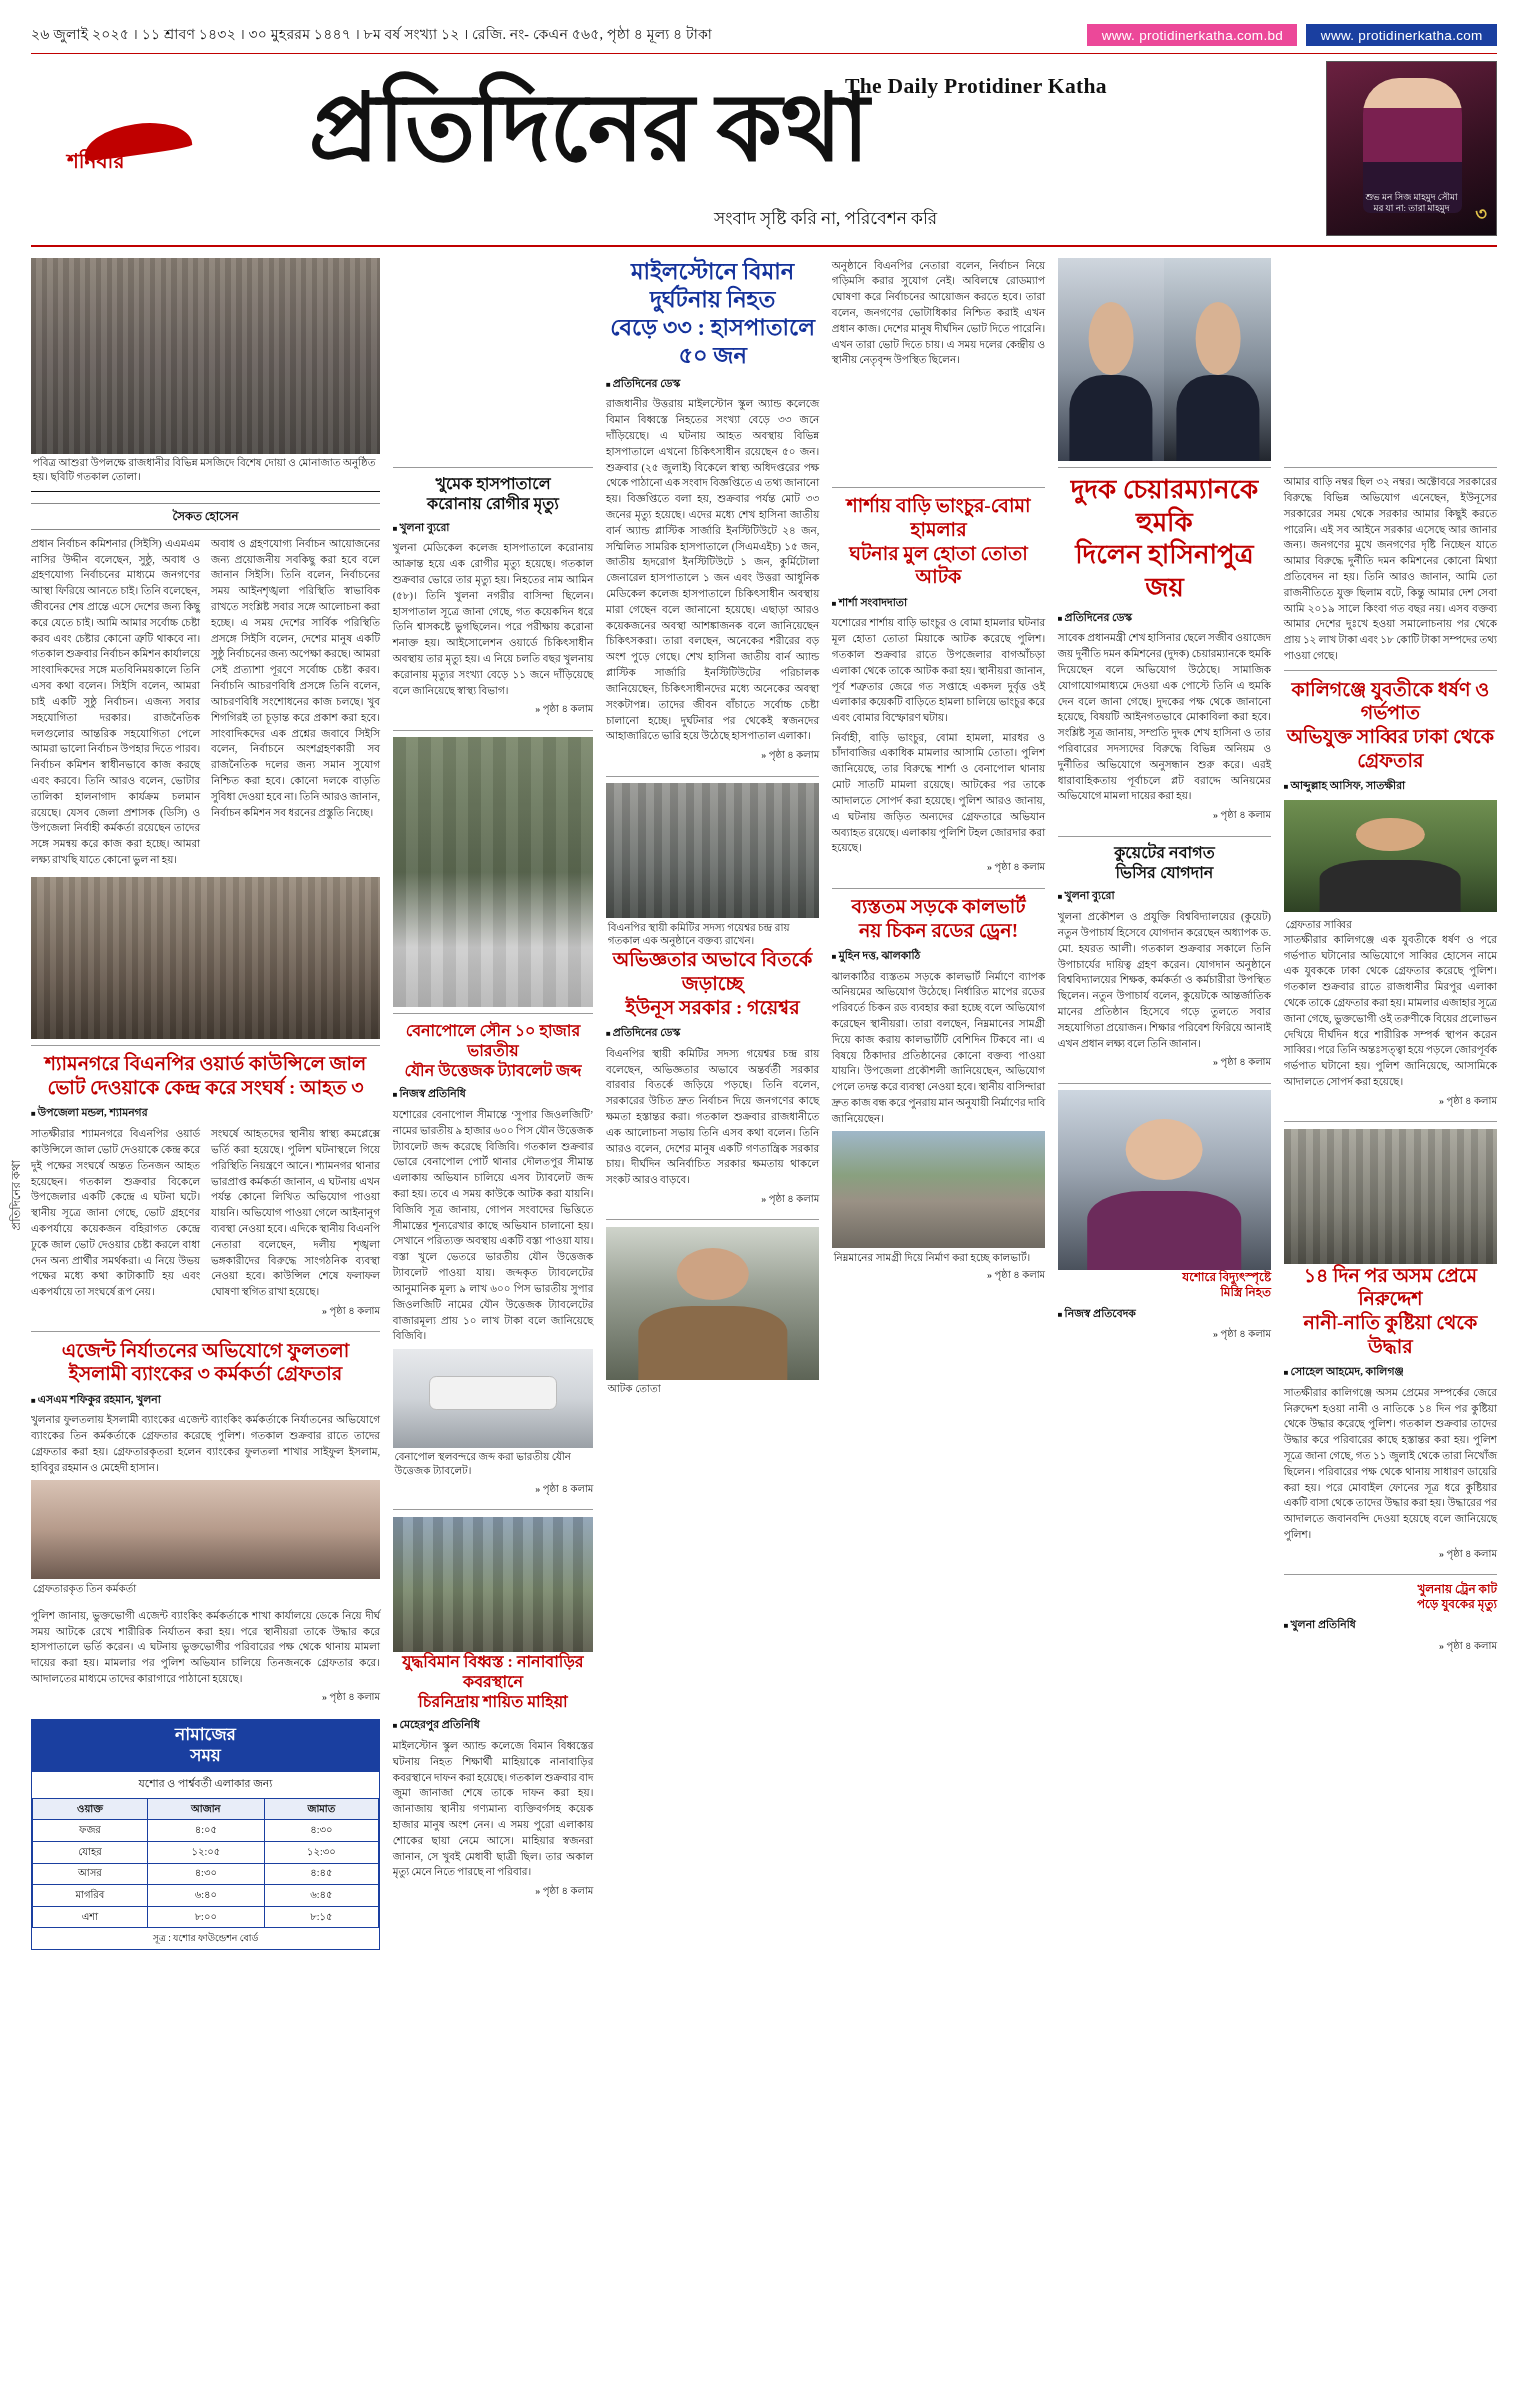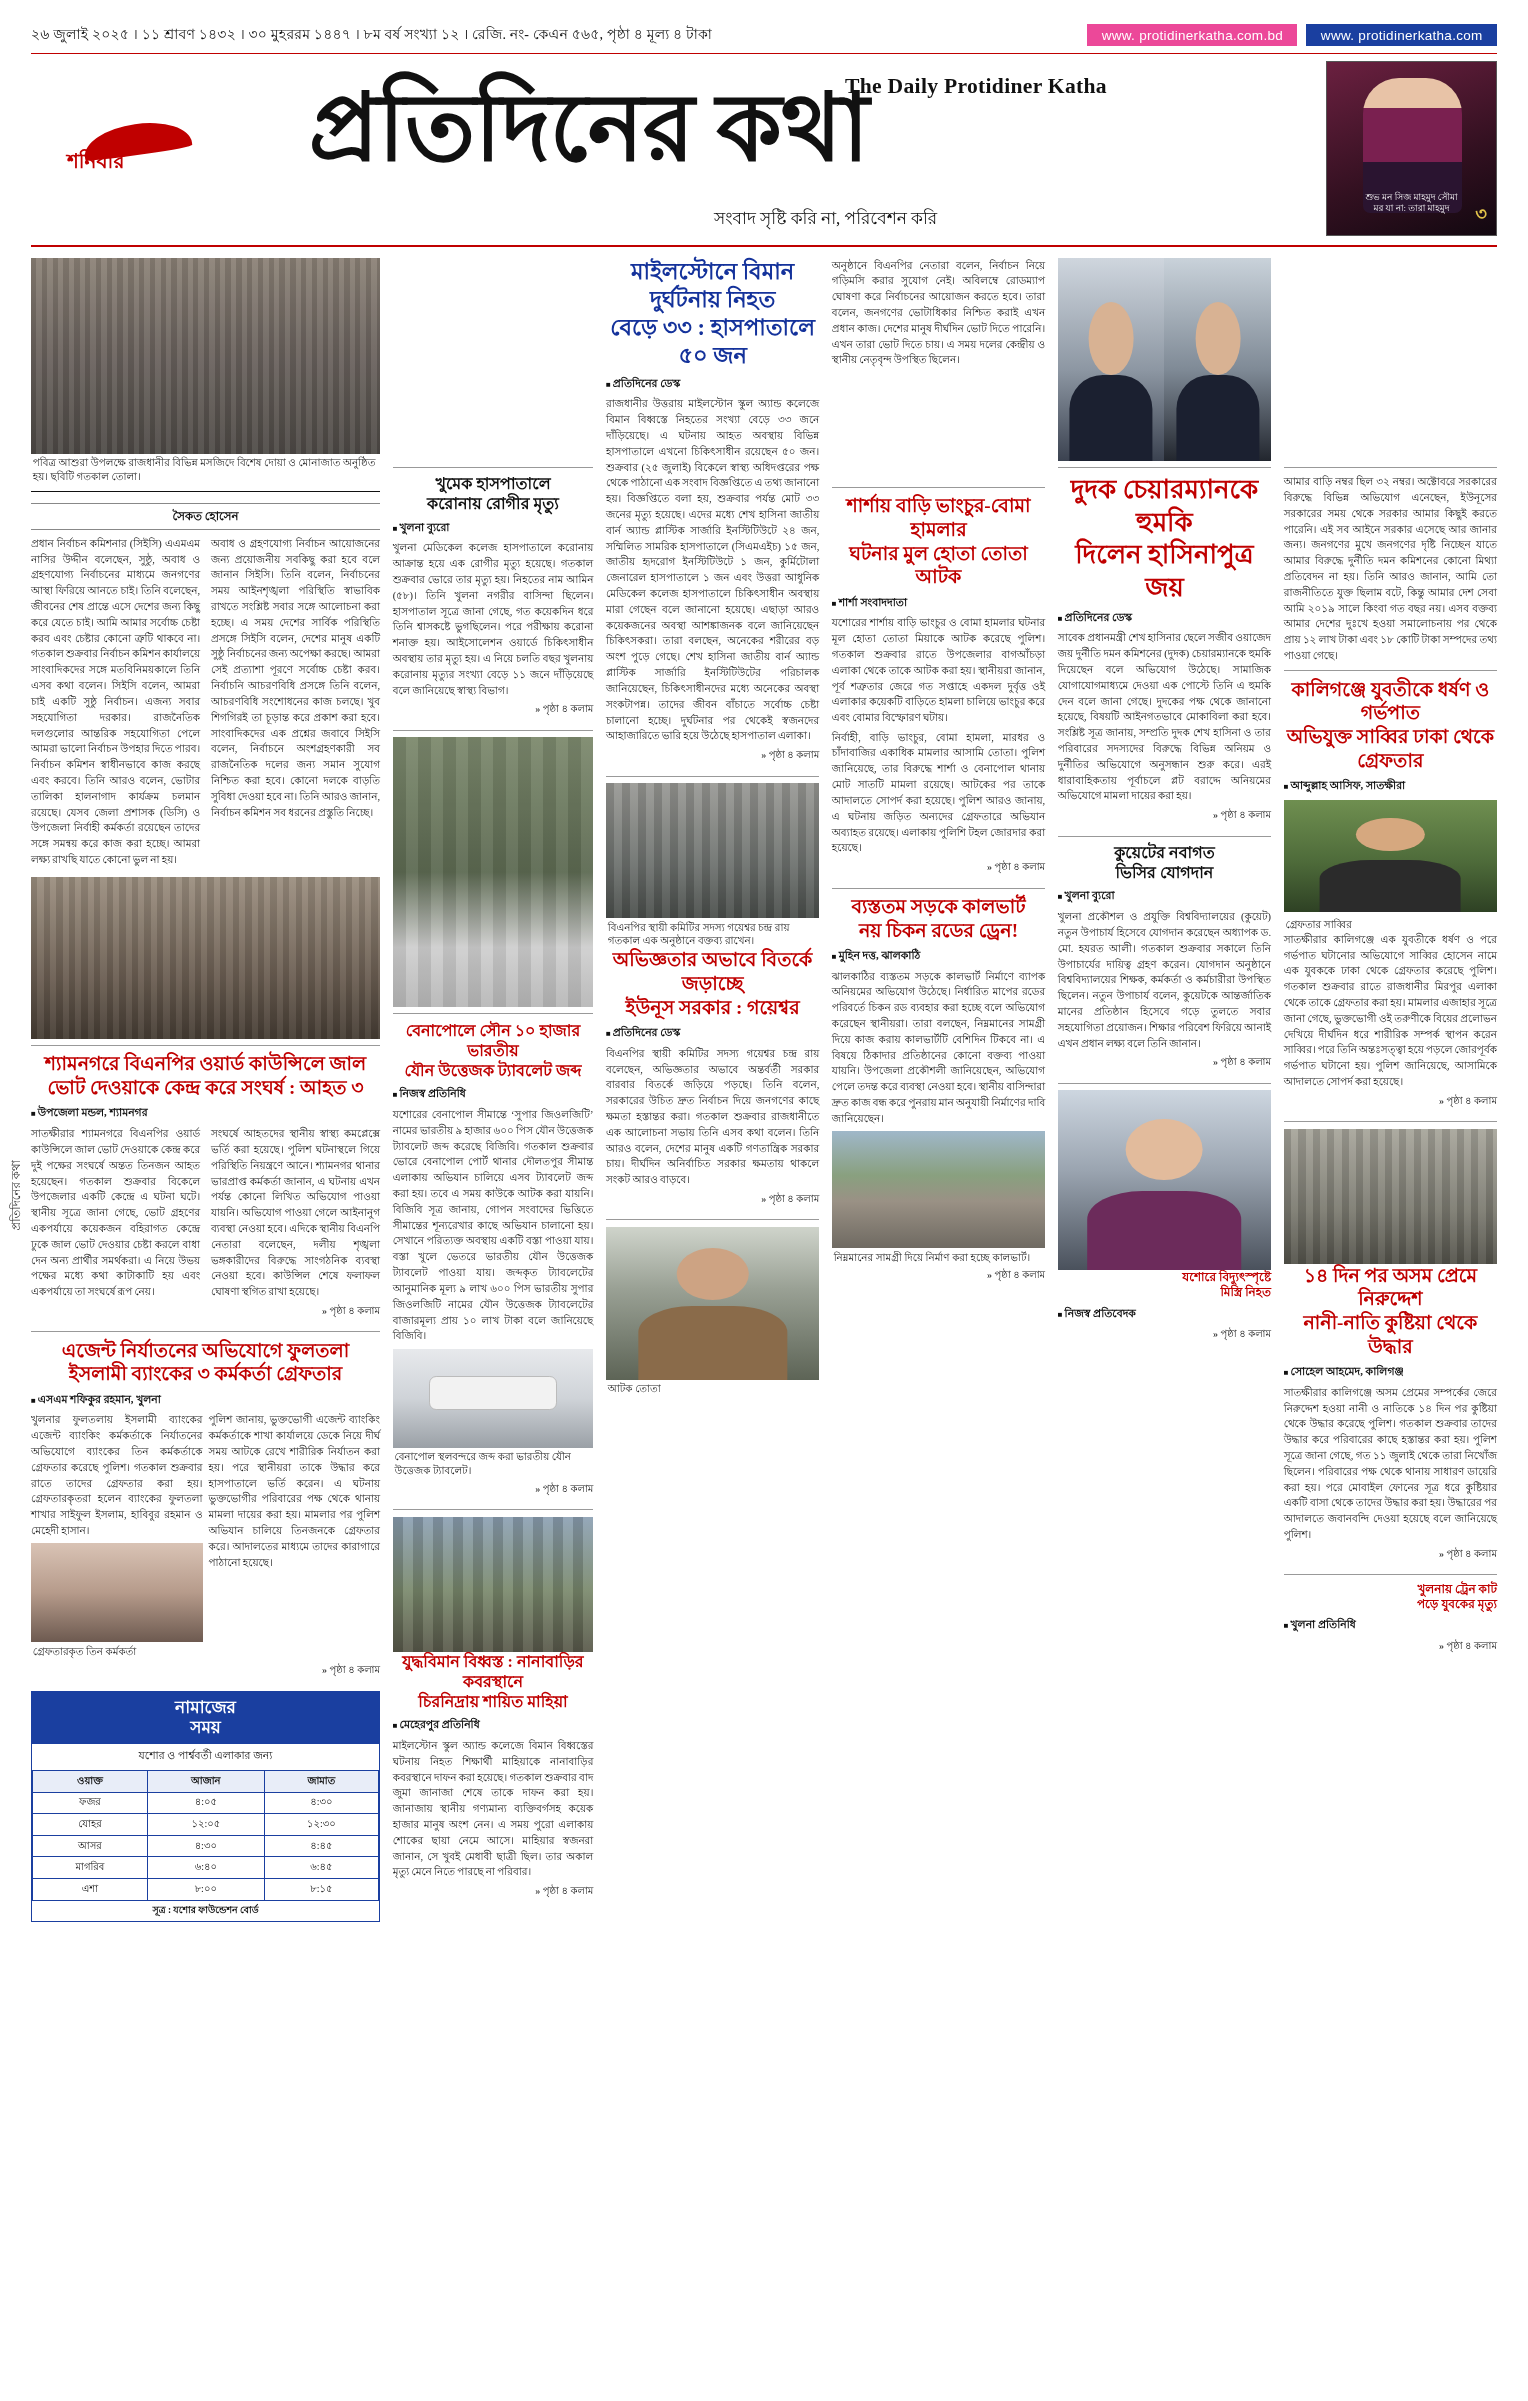--- a/index.html
+++ b/index.html
@@ -201,21 +201,21 @@
     border:1.8px solid #1a3fa0; margin-top:7.2px; background:#fff;
   }
   .namaj .nhead {
     background:#1a3fa0; color:#fff; text-align:center; padding:5.4px 3.6px;
     font-size:17px; font-weight:bold; line-height:1.2;
   }
   .namaj .nsub { text-align:center; font-size:10.8px; padding:3.6px; color:#111; }
   .namaj table { width:100%; border-collapse:collapse; font-size:10px; }
   .namaj th, .namaj td { border:0.9px solid #1a3fa0; padding:1.8px 2.7px; text-align:center; }
   .namaj th { background:#e8edf8; }
-  .namaj .nfoot { text-align:center; font-size:9.4px; padding:2.7px;font-weight:bold; }
+  .namaj .nfoot { text-align:center; font-size:9.4px; padding:2.7px; }
 
   .vert-label {
     position:absolute; left:7.2px; top:1160px;
     writing-mode:vertical-rl; transform:rotate(180deg);
     font-size:11.7px; color:#333;
   }
 </style>
 </head>
 <body>
 
@@ -279,21 +279,21 @@
         </div>
         <div class="more">পৃষ্ঠা ৪ কলাম</div>
       </div>
 
       <div class="hr"></div>
 
       <div class="block">
         <div class="hl-red h-md">এজেন্ট নির্যাতনের অভিযোগে ফুলতলা</div>
         <div class="hl-red h-md">ইসলামী ব্যাংকের ৩ কর্মকর্তা গ্রেফতার</div>
         <div class="deskline">এসএম শফিকুর রহমান, খুলনা</div>
-        <div style="display:flex; gap:6px;">
+        <div style="display:flex; gap:12px;flex-direction:column;">
           <div style="flex:1">
             <div class="body-text">খুলনার ফুলতলায় ইসলামী ব্যাংকের এজেন্ট ব্যাংকিং কর্মকর্তাকে নির্যাতনের অভিযোগে ব্যাংকের তিন কর্মকর্তাকে গ্রেফতার করেছে পুলিশ। গতকাল শুক্রবার রাতে তাদের গ্রেফতার করা হয়। গ্রেফতারকৃতরা হলেন ব্যাংকের ফুলতলা শাখার সাইফুল ইসলাম, হাবিবুর রহমান ও মেহেদী হাসান।</div>
             <div class="photo blur" style="height:99px;margin-top:4.5px"></div>
             <div class="cap">গ্রেফতারকৃত তিন কর্মকর্তা</div>
           </div>
           <div class="body-text" style="flex:1">পুলিশ জানায়, ভুক্তভোগী এজেন্ট ব্যাংকিং কর্মকর্তাকে শাখা কার্যালয়ে ডেকে নিয়ে দীর্ঘ সময় আটকে রেখে শারীরিক নির্যাতন করা হয়। পরে স্থানীয়রা তাকে উদ্ধার করে হাসপাতালে ভর্তি করেন। এ ঘটনায় ভুক্তভোগীর পরিবারের পক্ষ থেকে থানায় মামলা দায়ের করা হয়। মামলার পর পুলিশ অভিযান চালিয়ে তিনজনকে গ্রেফতার করে। আদালতের মাধ্যমে তাদের কারাগারে পাঠানো হয়েছে।</div>
         </div>
         <div class="more">পৃষ্ঠা ৪ কলাম</div>
       </div>
 

